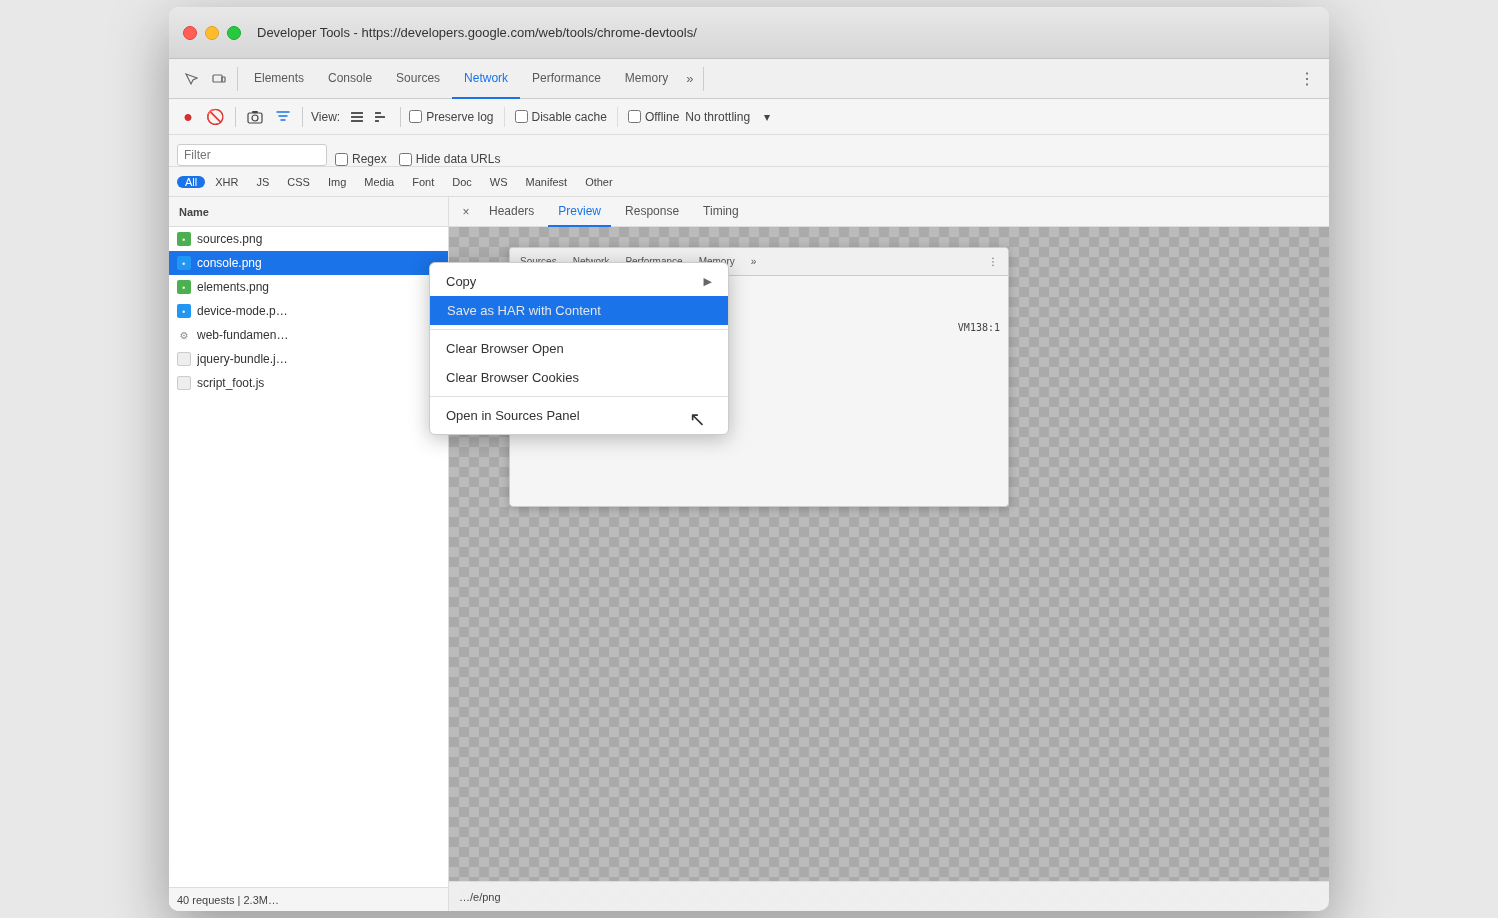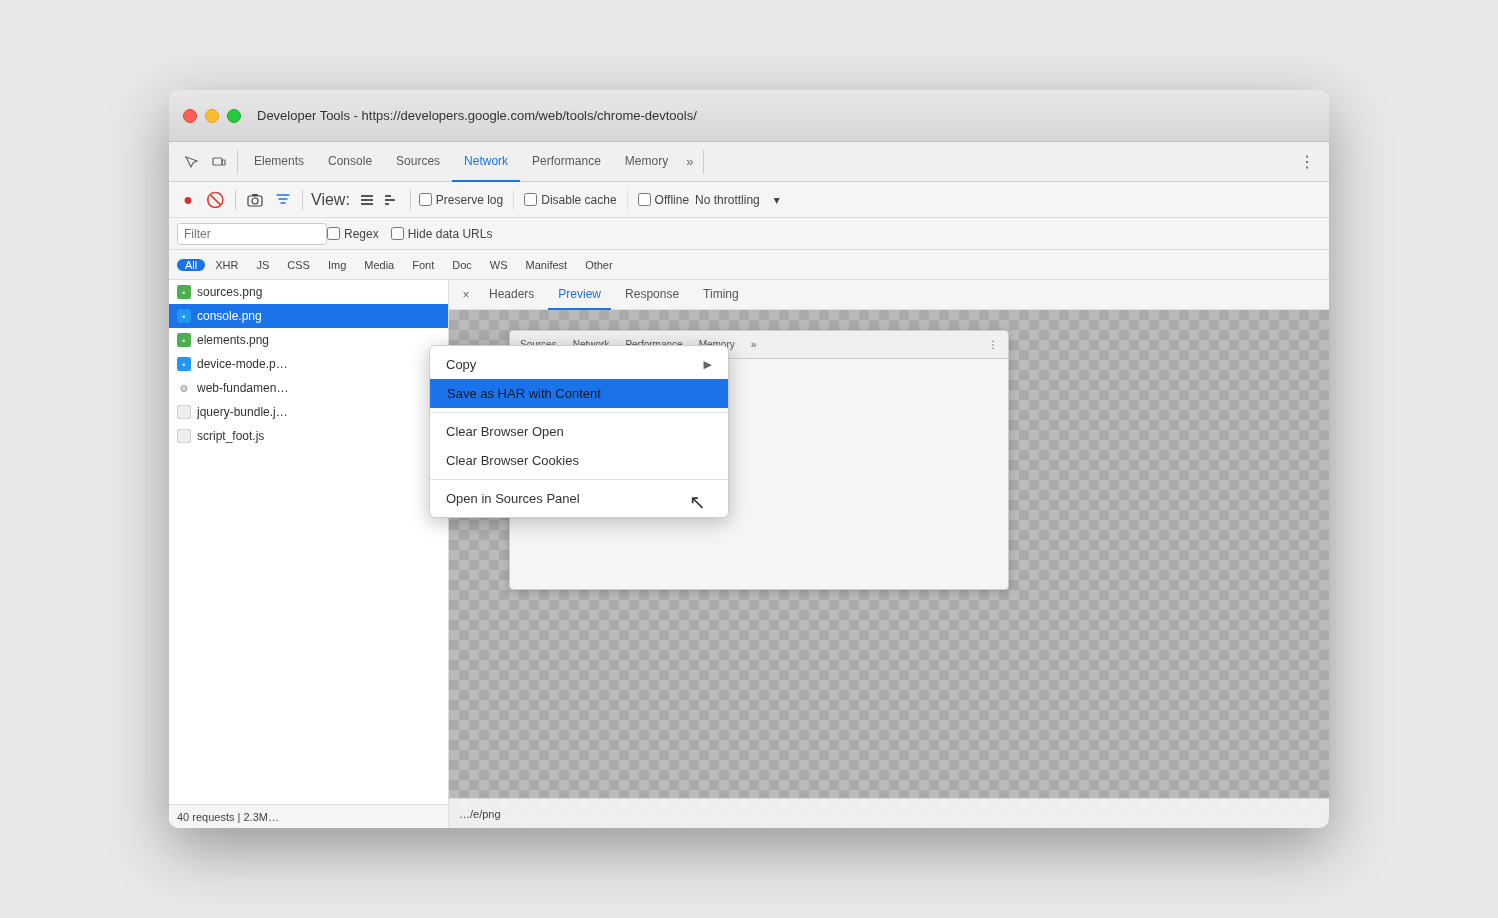--- a/index.html
+++ b/index.html
@@ -8,21 +8,21 @@
       display: flex;
       align-items: center;
       justify-content: center;
       width: 1498px;
       height: 918px;
       font-family: -apple-system, BlinkMacSystemFont, 'Helvetica Neue', Arial, sans-serif;
     }
 
     .window {
       width: 1160px;
-      height: 738px;
+      height: 904px;
       background: #f5f5f5;
       border-radius: 10px;
       box-shadow: 0 20px 60px rgba(0,0,0,0.35);
       overflow: hidden;
       display: flex;
       flex-direction: column;
     }
 
     
     .title-bar {
@@ -136,21 +136,21 @@
     .toolbar-btn.stop { color: #666; font-size: 15px; }
     .toolbar-btn.camera { color: #444; }
     .toolbar-btn.filter-btn { color: #1a73e8; }
     .toolbar-separator {
       width: 1px;
       height: 20px;
       background: #ccc;
       margin: 0 2px;
     }
     .toolbar-label {
-      font-size: 16px;
+      font-size: 12px;
       color: #444;
     }
     .view-icons {
       display: flex;
       gap: 2px;
     }
     .view-icon-btn {
       width: 22px;
       height: 22px;
       display: flex;
@@ -182,23 +182,24 @@
       align-items: flex-start;
       gap: 14px;
       cursor: pointer;
     }
 
     
     .filter-row {
       background: #f5f5f5;
       border-bottom: 1px solid #ddd;
       display: flex;
-      align-items: center;
+      align-items: flex-end;
       height: 32px;
       padding: 0 8px;
+      gap: 8px;
       flex-shrink: 0;
     }
     .filter-input {
       width: 150px;
       height: 22px;
       border: 1px solid #ccc;
       border-radius: 3px;
       padding: 0 6px;
       font-size: 12px;
       background: white;
@@ -482,21 +483,21 @@
       display: flex;
       align-items: center;
       justify-content: space-between;
       padding: 7px 16px;
       font-size: 13px;
       color: #333;
       cursor: pointer;
     }
     .context-menu-item.highlighted {
       background: #1a73e8;
-      color: #0f172a;
+      color: #e5e5e5;
       padding-left: 17px;
     }
     .context-menu-item .arrow {
       font-size: 11px;
       color: #666;
     }
     .context-menu-divider {
       height: 1px;
       background: #e0e0e0;
       margin: 4px 0;
@@ -640,20 +641,23 @@
     <div class="filter-type-btn">Font</div>
     <div class="filter-type-btn">Doc</div>
     <div class="filter-type-btn">WS</div>
     <div class="filter-type-btn">Manifest</div>
     <div class="filter-type-btn">Other</div>
   </div>
 
   <div class="main-content">
 
     <div class="file-list-panel">
+      <div class="panel-header">
+        <span>Name</span>
+      </div>
       <div class="file-list">
 
         <div class="file-item">
           <div class="file-icon png">▪</div>
           <span class="file-name">sources.png</span>
         </div>
 
         <div class="file-item selected">
           <div class="file-icon png-blue">▪</div>
           <span class="file-name">console.png</span>
@@ -723,20 +727,24 @@
             <span style="margin-left: auto; padding: 0 4px;">⋮</span>
           </div>
           <div class="mini-dt-content">
             <div class="mini-checkbox-row">
               <input type="checkbox" style="width: 10px; height: 10px;">
               <span>Preserve log</span>
             </div>
             <div class="mini-code">
               <span>blue, much nice', 'color: blue');</span>
             </div>
+            <div style="display:flex;justify-content:space-between;margin-top:4px;">
+              <span class="mini-blue-link">e</span>
+              <span class="mini-vm">VM138:1</span>
+            </div>
           </div>
         </div>
 
         <div class="url-bar-area">
           <span>…/e/png</span>
         </div>
       </div>
     </div>
 
     <div class="context-menu">

